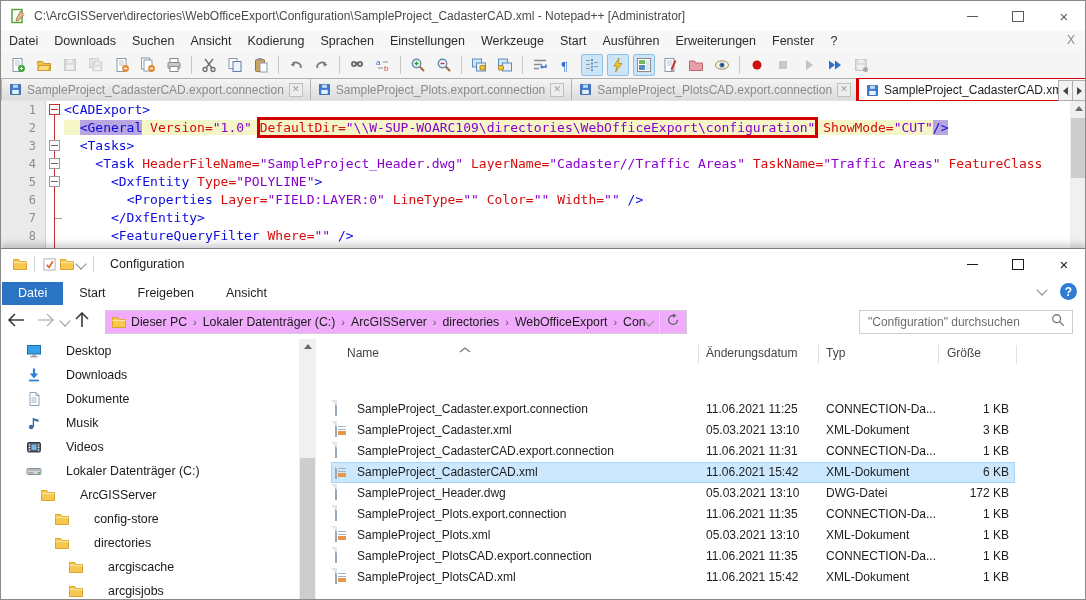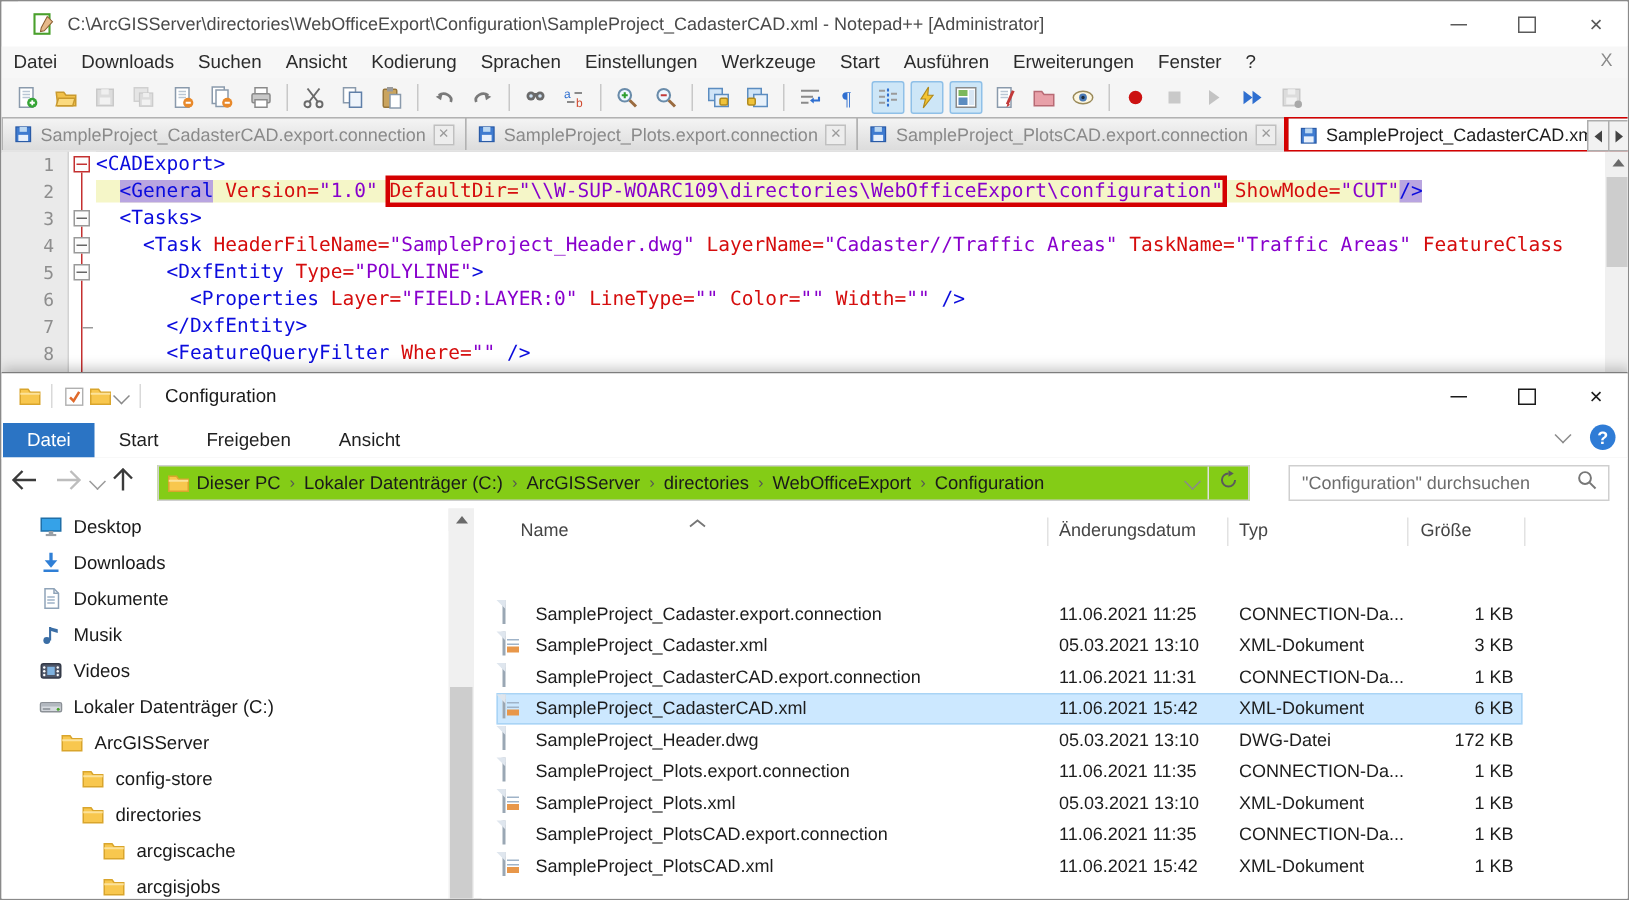--- a/index.html
+++ b/index.html
@@ -1,20 +1,20 @@
 <!DOCTYPE html>
 <html><head>
 <meta charset="utf-8">
 <style>
   html,body{margin:0;padding:0;background:#d8d8d8;}
   #stage{position:relative;width:1086px;height:600px;background:#fff;overflow:hidden;
          font-family:"Liberation Sans",sans-serif;border:1px solid #8a8a8a;box-sizing:border-box;}
   
   #npp{position:absolute;left:0;top:0;width:1086px;height:247px;background:#fff;}
-  #npp-titlebar{position:absolute;left:0;top:0;right:0;height:30px;background:#ffffff;display:flex;align-items:center;margin-left:11px;}
+  #npp-titlebar{position:absolute;left:0;top:0;right:0;height:30px;background:#ffffff;display:flex;align-items:center;}
   #npp-title{font-size:12px;color:#4a4a4a;margin-left:8px;white-space:nowrap;overflow:hidden;}
   .win-controls{position:absolute;right:0;top:0;height:30px;display:flex;}
   .wc-btn{width:46px;height:30px;display:flex;align-items:center;justify-content:center;}
   .wc-min i{display:block;width:11px;height:1px;background:#5a5a5a;}
   .wc-max i{display:block;width:10px;height:9px;border:1px solid #5a5a5a;}
   .wc-close{font-size:15px;color:#5a5a5a;line-height:1;}
   #npp-menubar{position:absolute;left:0;top:30px;right:0;height:21px;background:#f7f7f7;display:flex;align-items:center;}
   .menu-item{font-size:12.5px;color:#2b2b2b;padding:0 8px;line-height:21px;white-space:nowrap;}
   #npp-menu-x{position:absolute;right:12px;top:32px;font-size:12px;color:#8a8a8a;}
   #npp-toolbar{position:absolute;left:0;top:51px;right:0;height:26px;background:#f5f5f5;display:flex;align-items:center;padding-left:4px;}
@@ -62,31 +62,31 @@
   .qsep{width:1px;height:16px;background:#d9d9d9;margin:0 6px;}
   .exp-wc .wc-min i{background:#1a1a1a;} .exp-wc .wc-max i{border-color:#1a1a1a;} .exp-wc .wc-close{color:#1a1a1a;}
   #ribbon-row{position:absolute;left:0;top:30px;right:0;height:26px;background:#fff;border-bottom:1px solid #e4e4e4;display:flex;align-items:flex-end;}
   .rtab{font-size:12.5px;color:#1f1f1f;padding:4px 16px 5px 16px;}
   .rtab.accent{background:#2b74c4;color:#fff;margin-left:1px;}
   #ribbon-right{position:absolute;right:10px;top:34px;display:flex;align-items:center;gap:14px;}
   .chev-d{width:7px;height:7px;border-right:1.5px solid #8a8a8a;border-bottom:1.5px solid #8a8a8a;transform:rotate(45deg);margin-top:-3px;}
   #help-q{width:17px;height:17px;border-radius:50%;background:#2f7cd6;color:#fff;font-size:12px;font-weight:bold;display:flex;align-items:center;justify-content:center;}
   #addr-row{position:absolute;left:0;top:56px;right:0;height:34px;background:#fff;display:flex;align-items:center;}
   .nav-arrow{margin:0 6px;}
-  #addr-box{position:absolute;left:104px;top:5px;width:728px;height:24px;border:1px solid #cfcfcf;display:flex;align-items:center;box-sizing:border-box;background:#84cc16;}
+  #addr-box{position:absolute;left:104px;top:5px;width:582px;height:24px;border:1px solid #cfcfcf;display:flex;align-items:center;box-sizing:border-box;background:#f0abfc;}
   #crumbs{display:flex;align-items:center;font-size:12.3px;color:#1a1a1a;white-space:nowrap;overflow:hidden;flex:1;}
   .crumb{padding:0 4px;}
   .crumb-sep{color:#555;font-size:11px;padding:0 2px;}
   #addr-right{display:flex;align-items:center;gap:6px;padding-right:6px;}
   #addr-divider{width:1px;height:22px;background:#e0e0e0;}
   #search-box{position:absolute;left:858px;top:5px;width:214px;height:24px;border:1px solid #cfcfcf;display:flex;align-items:center;box-sizing:border-box;}
   #search-ph{flex:1;font-size:12px;color:#6d6d6d;padding-left:8px;white-space:nowrap;overflow:hidden;}
   
   #navpane{position:absolute;left:0;top:90px;width:298px;bottom:0;overflow:hidden;background:#fff;}
-  .nav-item{height:24px;display:flex;align-items:center;gap:7px;font-size:12.4px;color:#1a1a1a;white-space:nowrap;}
+  .nav-item{height:24px;display:flex;align-items:center;gap:24px;font-size:12.4px;color:#1a1a1a;white-space:nowrap;}
   .nav-ico{width:17px;height:17px;flex:0 0 17px;display:flex;align-items:center;justify-content:center;}
   #nav-scroll{position:absolute;left:298px;top:90px;width:17px;bottom:0;background:#f0f0f0;}
   #filelist{position:absolute;left:320px;top:90px;right:0;bottom:0;background:#fff;}
   #sort-caret{position:absolute;left:138px;top:0px;}
   #fl-header{position:absolute;left:0;top:4px;right:0;height:24px;font-size:12px;color:#454545;}
   .hdr-label{position:absolute;top:3px;}
   .hdr-div{position:absolute;top:2px;height:19px;border-left:1px solid #e2e2e2;}
   #filerows{position:absolute;left:0;top:28px;right:0;bottom:0;}
   .frow{position:absolute;left:0;right:0;height:21px;font-size:12px;color:#1d1d1d;margin-top:32px;}
   .frow .sel-bg{position:absolute;left:10px;width:684px;top:0;height:21px;background:#cce8ff;border:1px solid #a9d4f5;box-sizing:border-box;}

